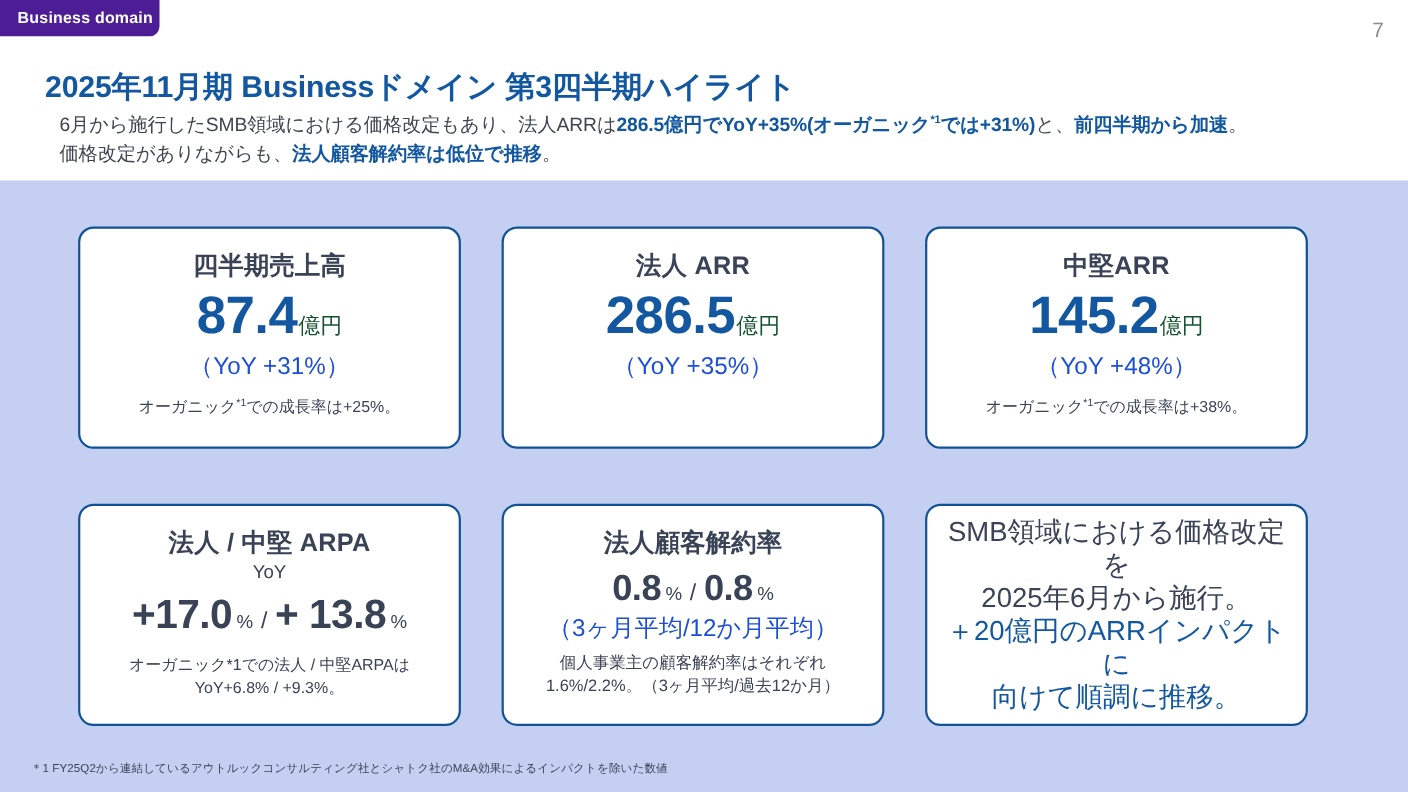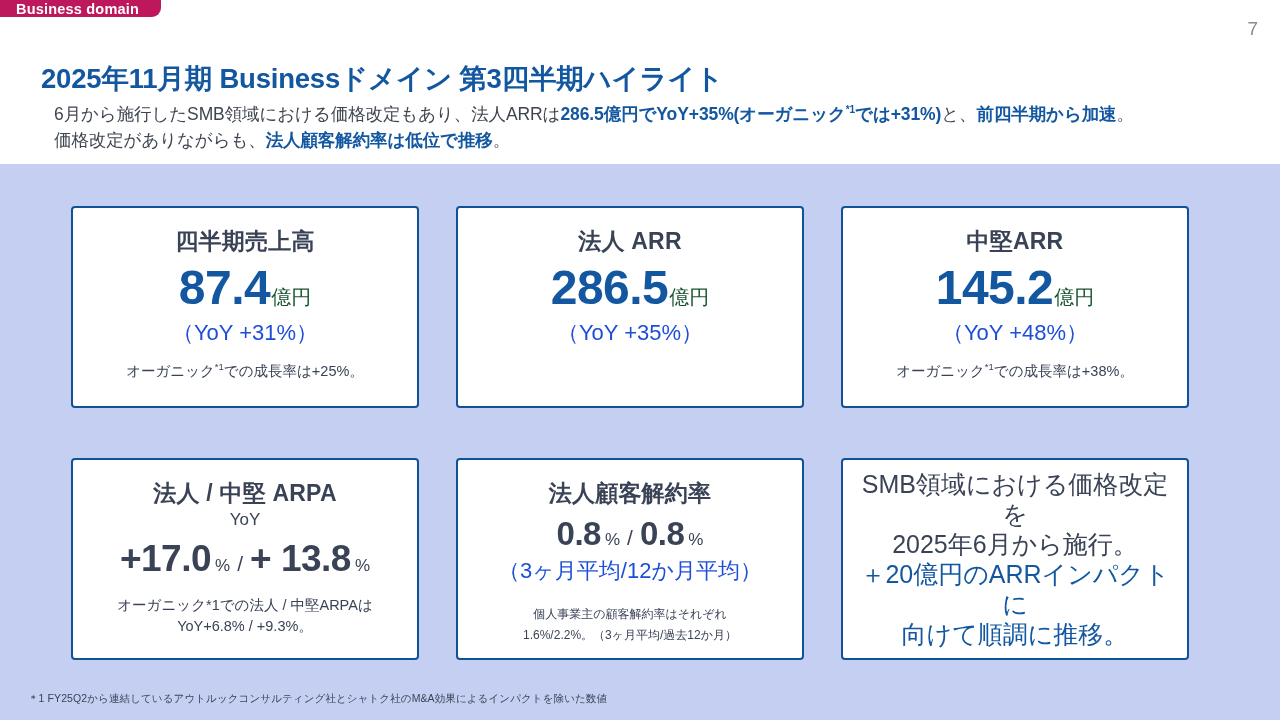--- a/index.html
+++ b/index.html
@@ -20,25 +20,25 @@
     width: 1280px;
     height: 720px;
     background: #ffffff;
   }
 
   
   .domain-badge {
     position: absolute;
     left: 0;
     top: 0;
-    height: 17px;
-    padding: 0 22px 0 16px;
+    height: 33px;
+    padding: 0 6px 0 16px;
     display: flex;
     align-items: center;
-    background: #be185d;
+    background: #4c1d95;
     color: #ffffff;
     font-size: 14.5px;
     font-weight: bold;
     letter-spacing: 0.2px;
     border-bottom-right-radius: 9px;
     box-sizing: border-box;
   }
 
   
   .page-number {
@@ -101,21 +101,21 @@
     width: 1146px;
     display: grid;
     grid-template-columns: 348px 348px 348px;
     grid-template-rows: 202px 202px;
     column-gap: 37px;
     row-gap: 50px;
   }
   .card {
     background: #ffffff;
     border: 2.5px solid #0f5295;
-    border-radius: 4px;
+    border-radius: 14px;
     box-sizing: border-box;
     display: flex;
     flex-direction: column;
     align-items: center;
     justify-content: flex-start;
     padding: 18px 14px 12px;
     text-align: center;
   }
   .card.centered {
     justify-content: center;
@@ -203,22 +203,22 @@
     margin: 0 3px;
   }
 
   .note-block {
     font-size: 14.5px;
     color: #3a4356;
     line-height: 21px;
     margin-top: 14px;
   }
   .note-block.tight {
-    margin-top: 22px;
-    font-size: 12px;
+    margin-top: 10px;
+    font-size: 15px;
   }
 
   
   .statement {
     font-size: 25px;
     line-height: 30px;
     font-weight: normal;
     color: #3a4356;
   }
   .statement .blue {

